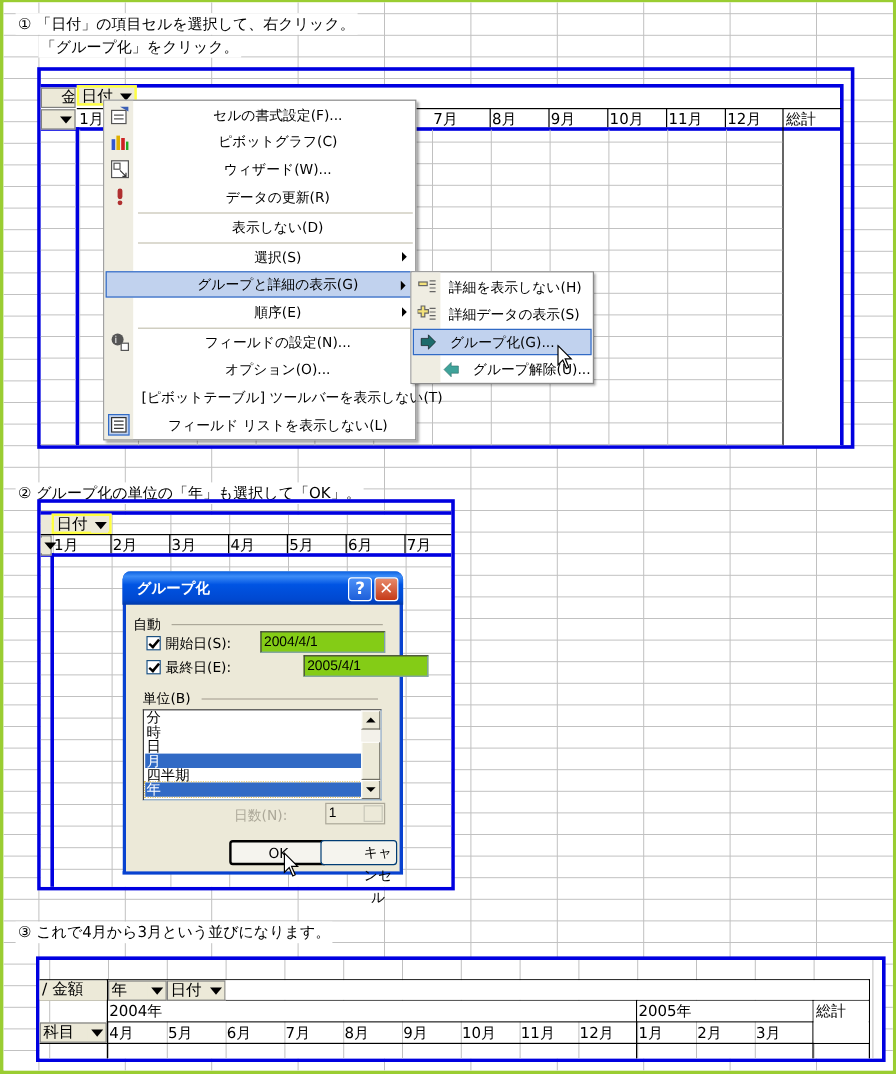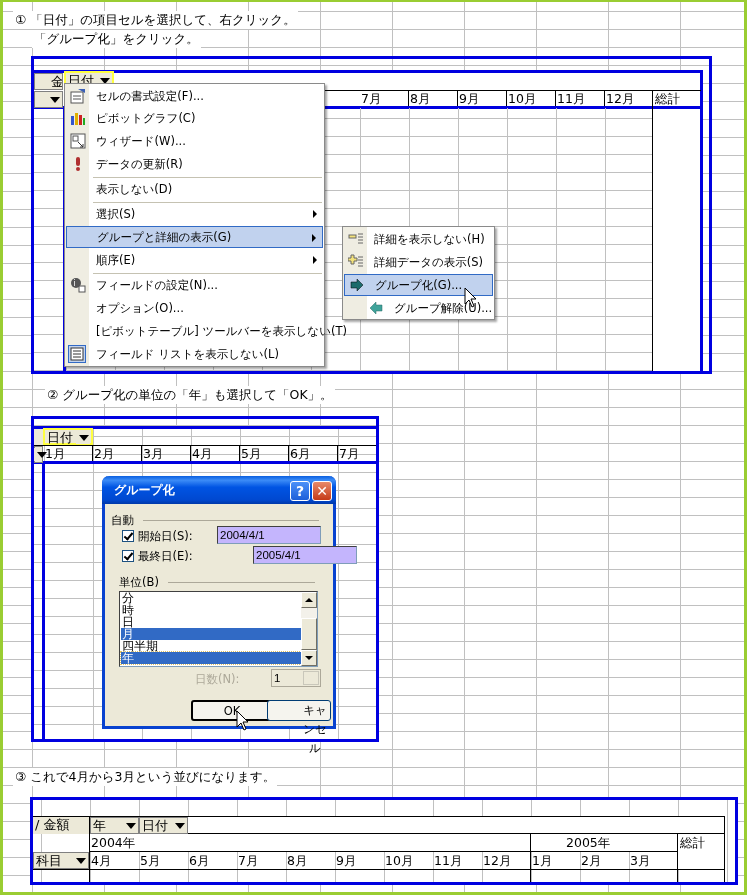--- a/index.html
+++ b/index.html
@@ -32,22 +32,22 @@
   .field-btn {
     position: absolute; height: 17px; background: #ece9d8; border: 1px solid #808080;
     font-size: 13px; line-height: 15px; padding-left: 2px; white-space: nowrap;
   }
   .field-btn.selected { border: 2px solid #ffff40; }
   .dd-arrow { position: absolute; width: 14px; height: 13px; top: 1px; right: 1px; background: #ece9d8; }
   .dd-arrow::after { content: ""; position: absolute; left: 3px; top: 4px; border-left: 5px solid transparent; border-right: 5px solid transparent; border-top: 6px solid #000; }
 
   
   .ctx-menu {
-    position: absolute; left: 64px; top: 83px; width: 261px; height: 284px;
-    background: #fff; border: 1px solid #8a8a8a; box-shadow: 2px 2px 2px rgba(0,0,0,0.35);
+    position: absolute; left: 86px; top: 83px; width: 261px; height: 284px;
+    background: #fff; border: 1px solid #8a8a8a; box-shadow: 2px 2px 2px rgba(0,0,0,0.35); text-align: center;
   }
   .ctx-menu .gutter { position: absolute; left: 0; top: 0; bottom: 0; width: 24px; background: #efede2; }
   .menu-item { position: absolute; left: 1px; right: 1px; height: 22px; font-size: 11.5px; line-height: 22px; padding-left: 30px; white-space: nowrap; }
   .menu-item.hl { background: #c1d2ee; border: 1px solid #316ac5; line-height: 20px; }
   .menu-sep { position: absolute; left: 28px; right: 2px; height: 1px; background: #c5c2b2; }
   .submenu-arrow { position: absolute; right: 6px; top: 7px; width: 0; height: 0; border-top: 4px solid transparent; border-bottom: 4px solid transparent; border-left: 4px solid #000; }
   .menu-icon { position: absolute; left: 4px; top: 3px; width: 16px; height: 16px; }
 
   .sub-menu {
     position: absolute; left: 342px; top: 226px; width: 153px; height: 94px;
@@ -68,21 +68,21 @@
   .dlg-btn-help, .dlg-btn-close {
     position: absolute; top: 5px; width: 20px; height: 20px; border: 1px solid #fff; border-radius: 3px;
     color: #fff; font-weight: bold; text-align: center; line-height: 18px; font-size: 14px;
   }
   .dlg-btn-help { right: 26px; background: linear-gradient(#4b90f8, #1e5fd9); }
   .dlg-btn-close { right: 4px; background: linear-gradient(#e88a6a, #c53a18); }
   .dlg-label { position: absolute; font-size: 11.5px; line-height: 14px; white-space: nowrap; }
   .dlg-group-line { position: absolute; height: 1px; background: #aca899; }
   .dlg-check { position: absolute; width: 12px; height: 12px; border: 1px solid #1c5180; background: #fff; }
   .dlg-check::after { content: ""; position: absolute; left: 3px; top: 0px; width: 3px; height: 7px; border-right: 2px solid #21a121; border-bottom: 2px solid #21a121; transform: rotate(40deg); filter: grayscale(1) brightness(0); }
-  .dlg-input { position: absolute; height: 18px; background: #c4b5fd; border: 1px solid #7f9db9; border-top-color: #404040; border-left-color: #404040; font-size: 11.5px; line-height: 16px; padding-left: 2px; font-family: "Liberation Sans", sans-serif; }
+  .dlg-input { position: absolute; height: 18px; background: #84cc16; border: 1px solid #7f9db9; border-top-color: #404040; border-left-color: #404040; font-size: 11.5px; line-height: 16px; padding-left: 2px; font-family: "Liberation Sans", sans-serif; }
   .dlg-list { position: absolute; left: 14px; top: 115px; width: 199px; height: 76px; background: #fff; border: 1px solid #7f9db9; border-top-color: #404040; border-left-color: #404040; overflow: hidden; }
   .list-opt { position: absolute; left: 1px; width: 180px; height: 12px; font-size: 12px; line-height: 12px; padding-left: 1px; }
   .list-opt.sel { background: #316ac5; color: #fff; }
   .list-scroll { position: absolute; right: 0; top: 0; width: 16px; bottom: 0; background: #f3f1ea; }
   .scroll-btn { position: absolute; left: 0; width: 16px; height: 16px; background: #ece9d8; border: 1px solid #fff; border-right-color: #716f64; border-bottom-color: #716f64; }
   .scroll-thumb { position: absolute; left: 0; top: 26px; width: 16px; height: 32px; background: #ece9d8; border: 1px solid #fff; border-right-color: #716f64; border-bottom-color: #716f64; }
   .btn-xp { position: absolute; height: 21px; background: #f5f4ee; border: 1px solid #003c74; border-radius: 3px; font-size: 11.5px; line-height: 19px; text-align: center; }
   .btn-xp.default { border: 2px solid #000; }
 
   .cursor { position: absolute; width: 0; height: 0; }
@@ -273,21 +273,21 @@
     <span>グループ解除(U)...</span>
   </div>
 </div>
 
 <div class="cursor" style="left:464px; top:287px;">
   <svg width="14" height="22" viewBox="0 0 14 22">
       <path d="M1 1 L1 17 L5 13 L8 20 L10 19 L7 12 L12 12 Z" fill="#fff" stroke="#000"></path>
     </svg>
 </div>
 
-<div class="note" style="left:13px; top:386px;margin-left:32px;">
+<div class="note" style="left:13px; top:402px;">
   <span>②</span>
   <span>グループ化の単位の「年」も選択して「OK」。</span>
 </div>
 
 <div>
   <div class="blue-box" style="left:31px; top:416px; width:348px; height:326px;"></div>
   <div style="position:absolute; left:34px; top:429px; width:342px; height:310px; background:#fff; background-image: linear-gradient(to bottom, #c0c0c0 1px, transparent 1px), linear-gradient(to right, #c0c0c0 1px, transparent 1px); background-size: 100% 18px, 49px 100%; background-position: 0 7px, 10px 0;"></div>
   <div class="blue-line-h" style="left:34px; top:426px; width:342px;"></div>
   <div class="black-line-h" style="left:34px; top:445px; width:342px;"></div>
   <div class="blue-line-h" style="left:34px; top:461px; width:342px;"></div>
@@ -403,21 +403,21 @@
     <span>年</span>
     <span class="dd-arrow"></span>
   </div>
   <div class="field-btn" style="left:139px; top:817px; width:49px;">
     <span>日付</span>
     <span class="dd-arrow"></span>
   </div>
   <div style="position:absolute; left:188px; top:817px; width:536px; height:16px; background:#fff;"></div>
 
   <div class="cell-text" style="left:91px; top:835px;">2004年</div>
-  <div class="cell-text" style="left:532px; top:835px;margin-left:34px;">2005年</div>
+  <div class="cell-text" style="left:532px; top:835px;">2005年</div>
   <div class="cell-text" style="left:680px; top:835px;">総計</div>
 
   <div class="field-btn" style="left:33px; top:852px; width:56px;">
     <span>科目</span>
     <span class="dd-arrow"></span>
   </div>
 
   <div class="cell-text" style="left:91px; top:853px;">4月</div>
   <div class="cell-text" style="left:140px; top:853px;">5月</div>
   <div class="cell-text" style="left:189px; top:853px;">6月</div>

